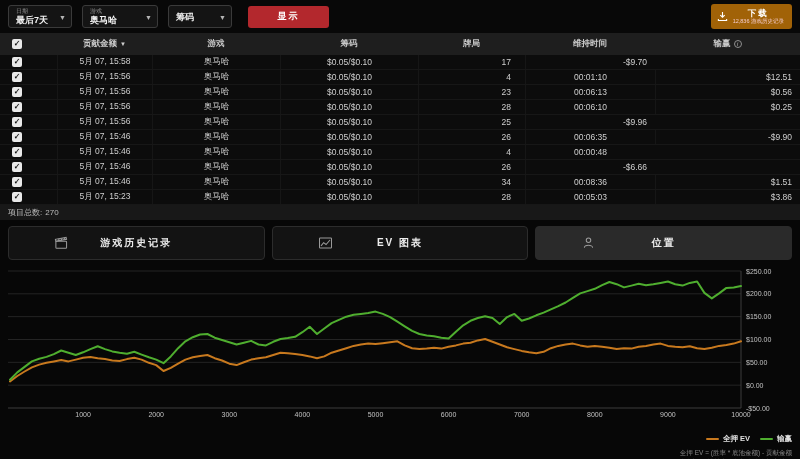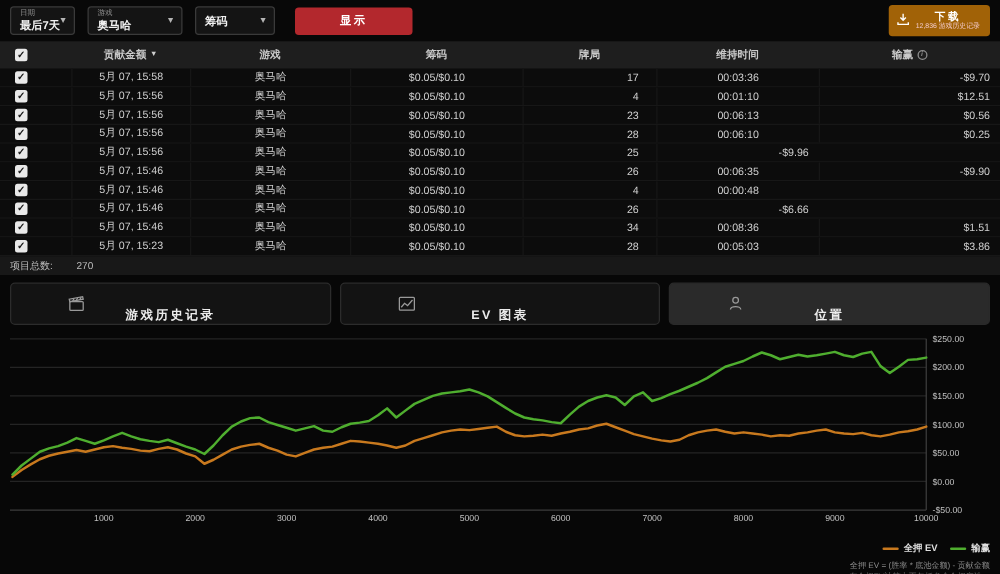--- a/index.html
+++ b/index.html
@@ -7,21 +7,21 @@
   body { background:#070707; font-family:"Liberation Sans",sans-serif; color:#ddd; position:relative; }
 
   
   .topbar { height:33px; display:flex; align-items:center; padding:0 8px; gap:10px; background:#080808; }
   .dd { position:relative; background:#141414; border:1px solid #3a3a3a; border-radius:3px; height:23px;
         padding:2px 16px 2px 7px; display:flex; flex-direction:column; justify-content:center; cursor:pointer; }
   .dd .lbl { font-size:6px; color:#8f8f8f; line-height:7px; }
   .dd .val { font-size:9px; color:#f2f2f2; font-weight:bold; line-height:10px; white-space:nowrap; }
   .dd .caret { position:absolute; right:5px; top:50%; transform:translateY(-50%); color:#b5b5b5; font-size:7px; }
   .btn-red { background:#b3282d; border:none; border-radius:3px; color:#fff; font-weight:bold;
-             font-size:9px; height:22px; width:94px; cursor:pointer; font-family:Liberation Mono, monospace; letter-spacing:2px; }
+             font-size:9px; height:22px; width:81px; cursor:pointer; font-family:Liberation Mono, monospace; letter-spacing:2px; }
   .dl-btn { margin-left:auto; background:#a16207; border-radius:3px; height:25px; display:flex; align-items:center;
             padding:2px 8px 2px 6px; gap:5px; cursor:pointer; }
   .dl-txt { display:flex; flex-direction:column; align-items:center; }
   .dl-title { font-size:8.5px; font-weight:bold; color:#fff; line-height:9px; letter-spacing:2px; }
   .dl-sub { font-size:5.5px; color:#f3caca; line-height:7px; white-space:nowrap; }
 
   
   .grid-row { display:grid; grid-template-columns:57px 95px 128px 138px 107px 130px 1fr; }
   .thead { height:22px; background:#1e1e1e; align-items:center; font-size:8.5px; color:#c9c9c9; font-weight:bold; }
   .th { display:flex; align-items:center; justify-content:center; gap:3px; height:100%; }
@@ -30,27 +30,27 @@
   .c { display:flex; align-items:center; justify-content:center; height:100%; border-left:1px solid #161616; white-space:nowrap; }
   .c:first-child { border-left:none; }
   .c-cb { justify-content:flex-start; padding-left:12px; }
   .c-right { justify-content:flex-end; }
   .pr14 { padding-right:14px; } .pr8 { padding-right:8px; }
   .cb { display:inline-block; width:10px; height:10px; background:#e9e9e9; border-radius:2px; color:#161616;
         font-size:8px; line-height:10px; text-align:center; font-weight:bold; cursor:pointer; }
   .sort { font-size:6px; color:#cfcfcf; }
   .info { display:inline-block; width:8px; height:8px; border:1px solid #8f8f8f; border-radius:50%;
           color:#8f8f8f; font-size:5.5px; line-height:6px; text-align:center; font-style:italic; }
-  .totalbar { height:15px; background:#181818; display:flex; align-items:center; gap:19px;
+  .totalbar { height:15px; background:#181818; display:flex; align-items:center; gap:3px;
               padding-left:8px; font-size:8px; color:#bdbdbd; }
 
   
   .tabs { display:flex; gap:7px; margin:6px 8px 1px; height:34px; }
   .tab { flex:1; background:#131313; border:1px solid #2c2c2c; border-radius:4px; position:relative;
-         display:flex; align-items:flex-end; justify-content:center; cursor:pointer; }
+         display:flex; align-items:center; justify-content:center; cursor:pointer; }
   .tab.alt { background:#2a2a2a; border-color:#2a2a2a; }
   .tab .ticon { position:absolute; left:45px; top:50%; transform:translateY(-50%); display:flex; }
   .tab .tlabel { font-size:10px; font-weight:bold; color:#ececec; letter-spacing:2px; }
 
   
   .chart-wrap { position:relative; height:163px; }
   .chart-wrap svg { position:absolute; inset:0; }
 
   
   .footer { position:relative; height:35px; }
@@ -62,21 +62,21 @@
   .legend { display:flex; justify-content:flex-end; align-items:center; gap:10px;
             font-size:7.5px; font-weight:bold; color:#e0e0e0; }
   .leg-item { display:flex; align-items:center; gap:4px; }
   .swatch { display:inline-block; width:13px; height:2.5px; border-radius:2px; }
   .notes { margin-top:4px; font-size:6.5px; color:#8a8a8a; line-height:9px; }
 </style>
 </head>
 <body>
 
 <div class="topbar">
-  <div class="dd" style="width:52px">
+  <div class="dd" style="width:64px">
     <span class="lbl">日期</span>
     <span class="val">最后7天</span>
     <span class="caret">▼</span>
   </div>
   <div class="dd" style="width:76px">
     <span class="lbl">游戏</span>
     <span class="val">奥马哈</span>
     <span class="caret">▼</span>
   </div>
   <div class="dd" style="width:64px">
@@ -127,21 +127,20 @@
   </div>
   <div id="tbody">
       <div class="grid-row trow">
         <div class="c c-cb">
           <span class="cb">✓</span>
         </div>
         <div class="c">5月 07, 15:58</div>
         <div class="c">奥马哈</div>
         <div class="c">$0.05/$0.10</div>
         <div class="c c-right pr14">17</div>
-        <div class="c">00:03:36</div>
         <div class="c c-right pr8">-$9.70</div>
       </div>
       <div class="grid-row trow">
         <div class="c c-cb">
           <span class="cb">✓</span>
         </div>
         <div class="c">5月 07, 15:56</div>
         <div class="c">奥马哈</div>
         <div class="c">$0.05/$0.10</div>
         <div class="c c-right pr14">4</div>

